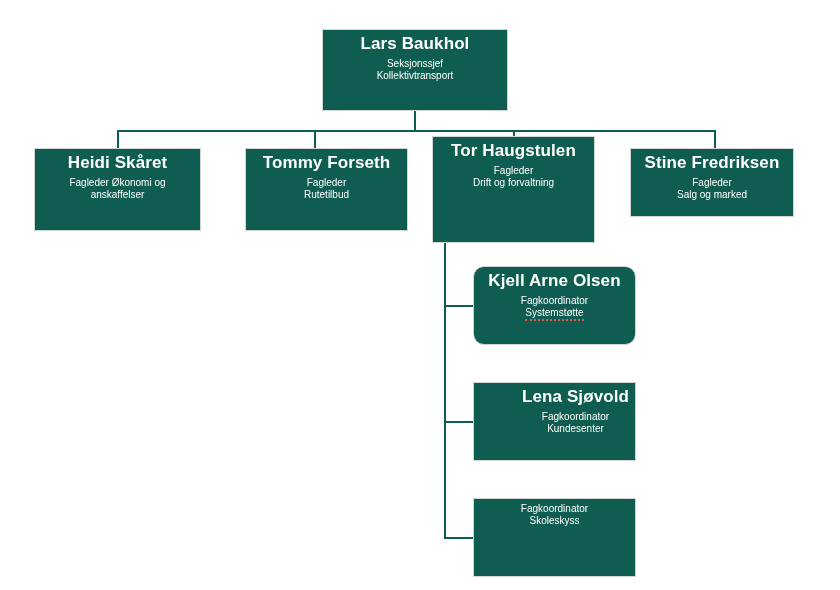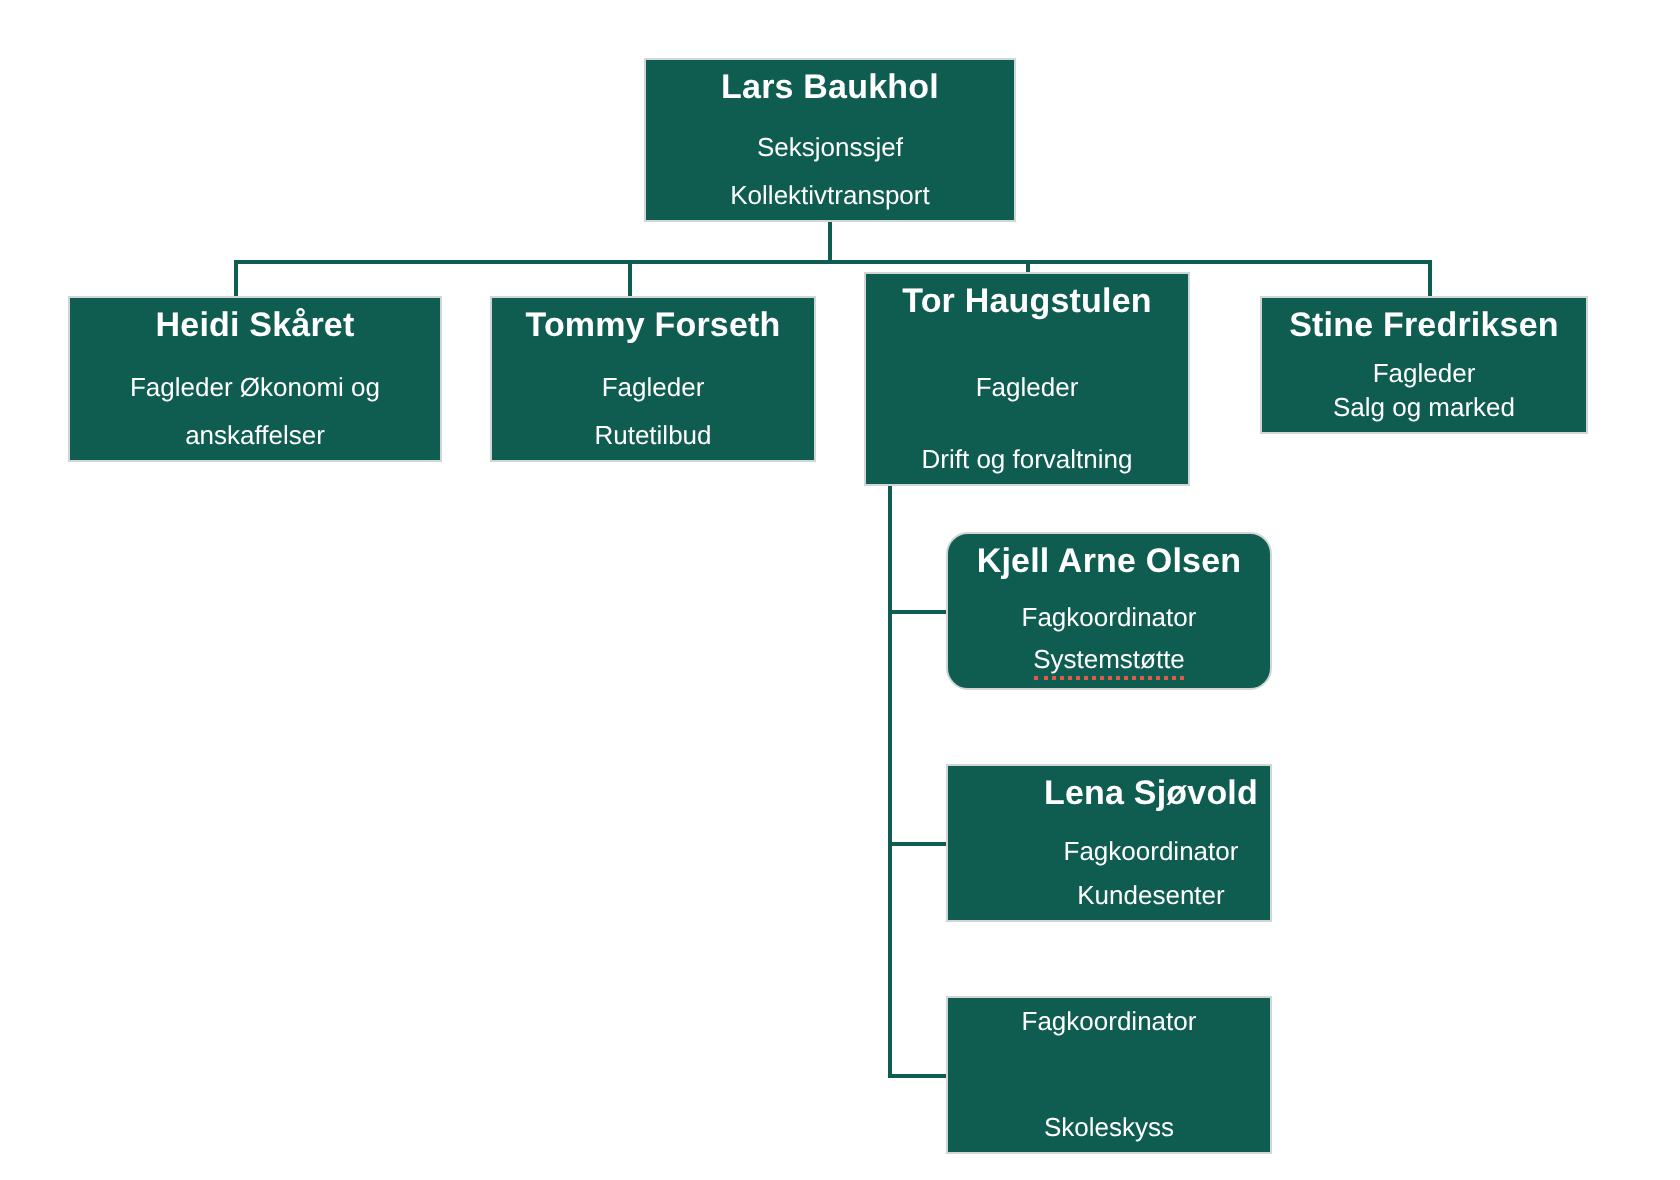--- a/index.html
+++ b/index.html
@@ -24,34 +24,34 @@
   
   .node {
     position: absolute;
     box-sizing: border-box;
     background: #0f5c51;
     border: 1px solid #cfd6d4;
     color: #ffffff;
     display: flex;
     flex-direction: column;
     align-items: center;
-    justify-content: space-between;
+    justify-content: flex-start;
     text-align: center;
     padding: 4px 6px;
     line-height: 1.22;
   }
   .node .name {
     font-size: 17px;
     font-weight: bold;
     letter-spacing: 0.1px;
     margin-bottom: 3px;
     white-space: nowrap;
   }
   .node .role {
-    font-size: 13px;
+    font-size: 10px;
     font-weight: normal;
   }
   .node .role.wrap {
     white-space: normal;
   }
 
   
   .spellcheck {
     display: inline-block;
     border-bottom: 2px dotted #e05a4a;
@@ -85,21 +85,21 @@
   <div class="line h" style="left:444px; top:305px; width:30px;"></div>
   <div class="line h" style="left:444px; top:421px; width:30px;"></div>
   <div class="line h" style="left:444px; top:537px; width:30px;"></div>
 
   <div class="node" style="left:322px; top:29px; width:186px; height:82px;">
     <div class="name">Lars Baukhol</div>
     <div class="role">Seksjonssjef</div>
     <div class="role">Kollektivtransport</div>
   </div>
 
-  <div class="node" style="left:34px; top:148px; width:187px; height:83px;">
+  <div class="node" style="left:34px; top:148px; width:167px; height:83px;">
     <div class="name">Heidi Skåret</div>
     <div class="role wrap">Fagleder Økonomi og</div>
     <div class="role wrap">anskaffelser</div>
   </div>
 
   <div class="node" style="left:233px; top:148px; width:163px; height:83px;margin-left:12px;">
     <div class="name">Tommy Forseth</div>
     <div class="role">Fagleder</div>
     <div class="role">Rutetilbud</div>
   </div>

